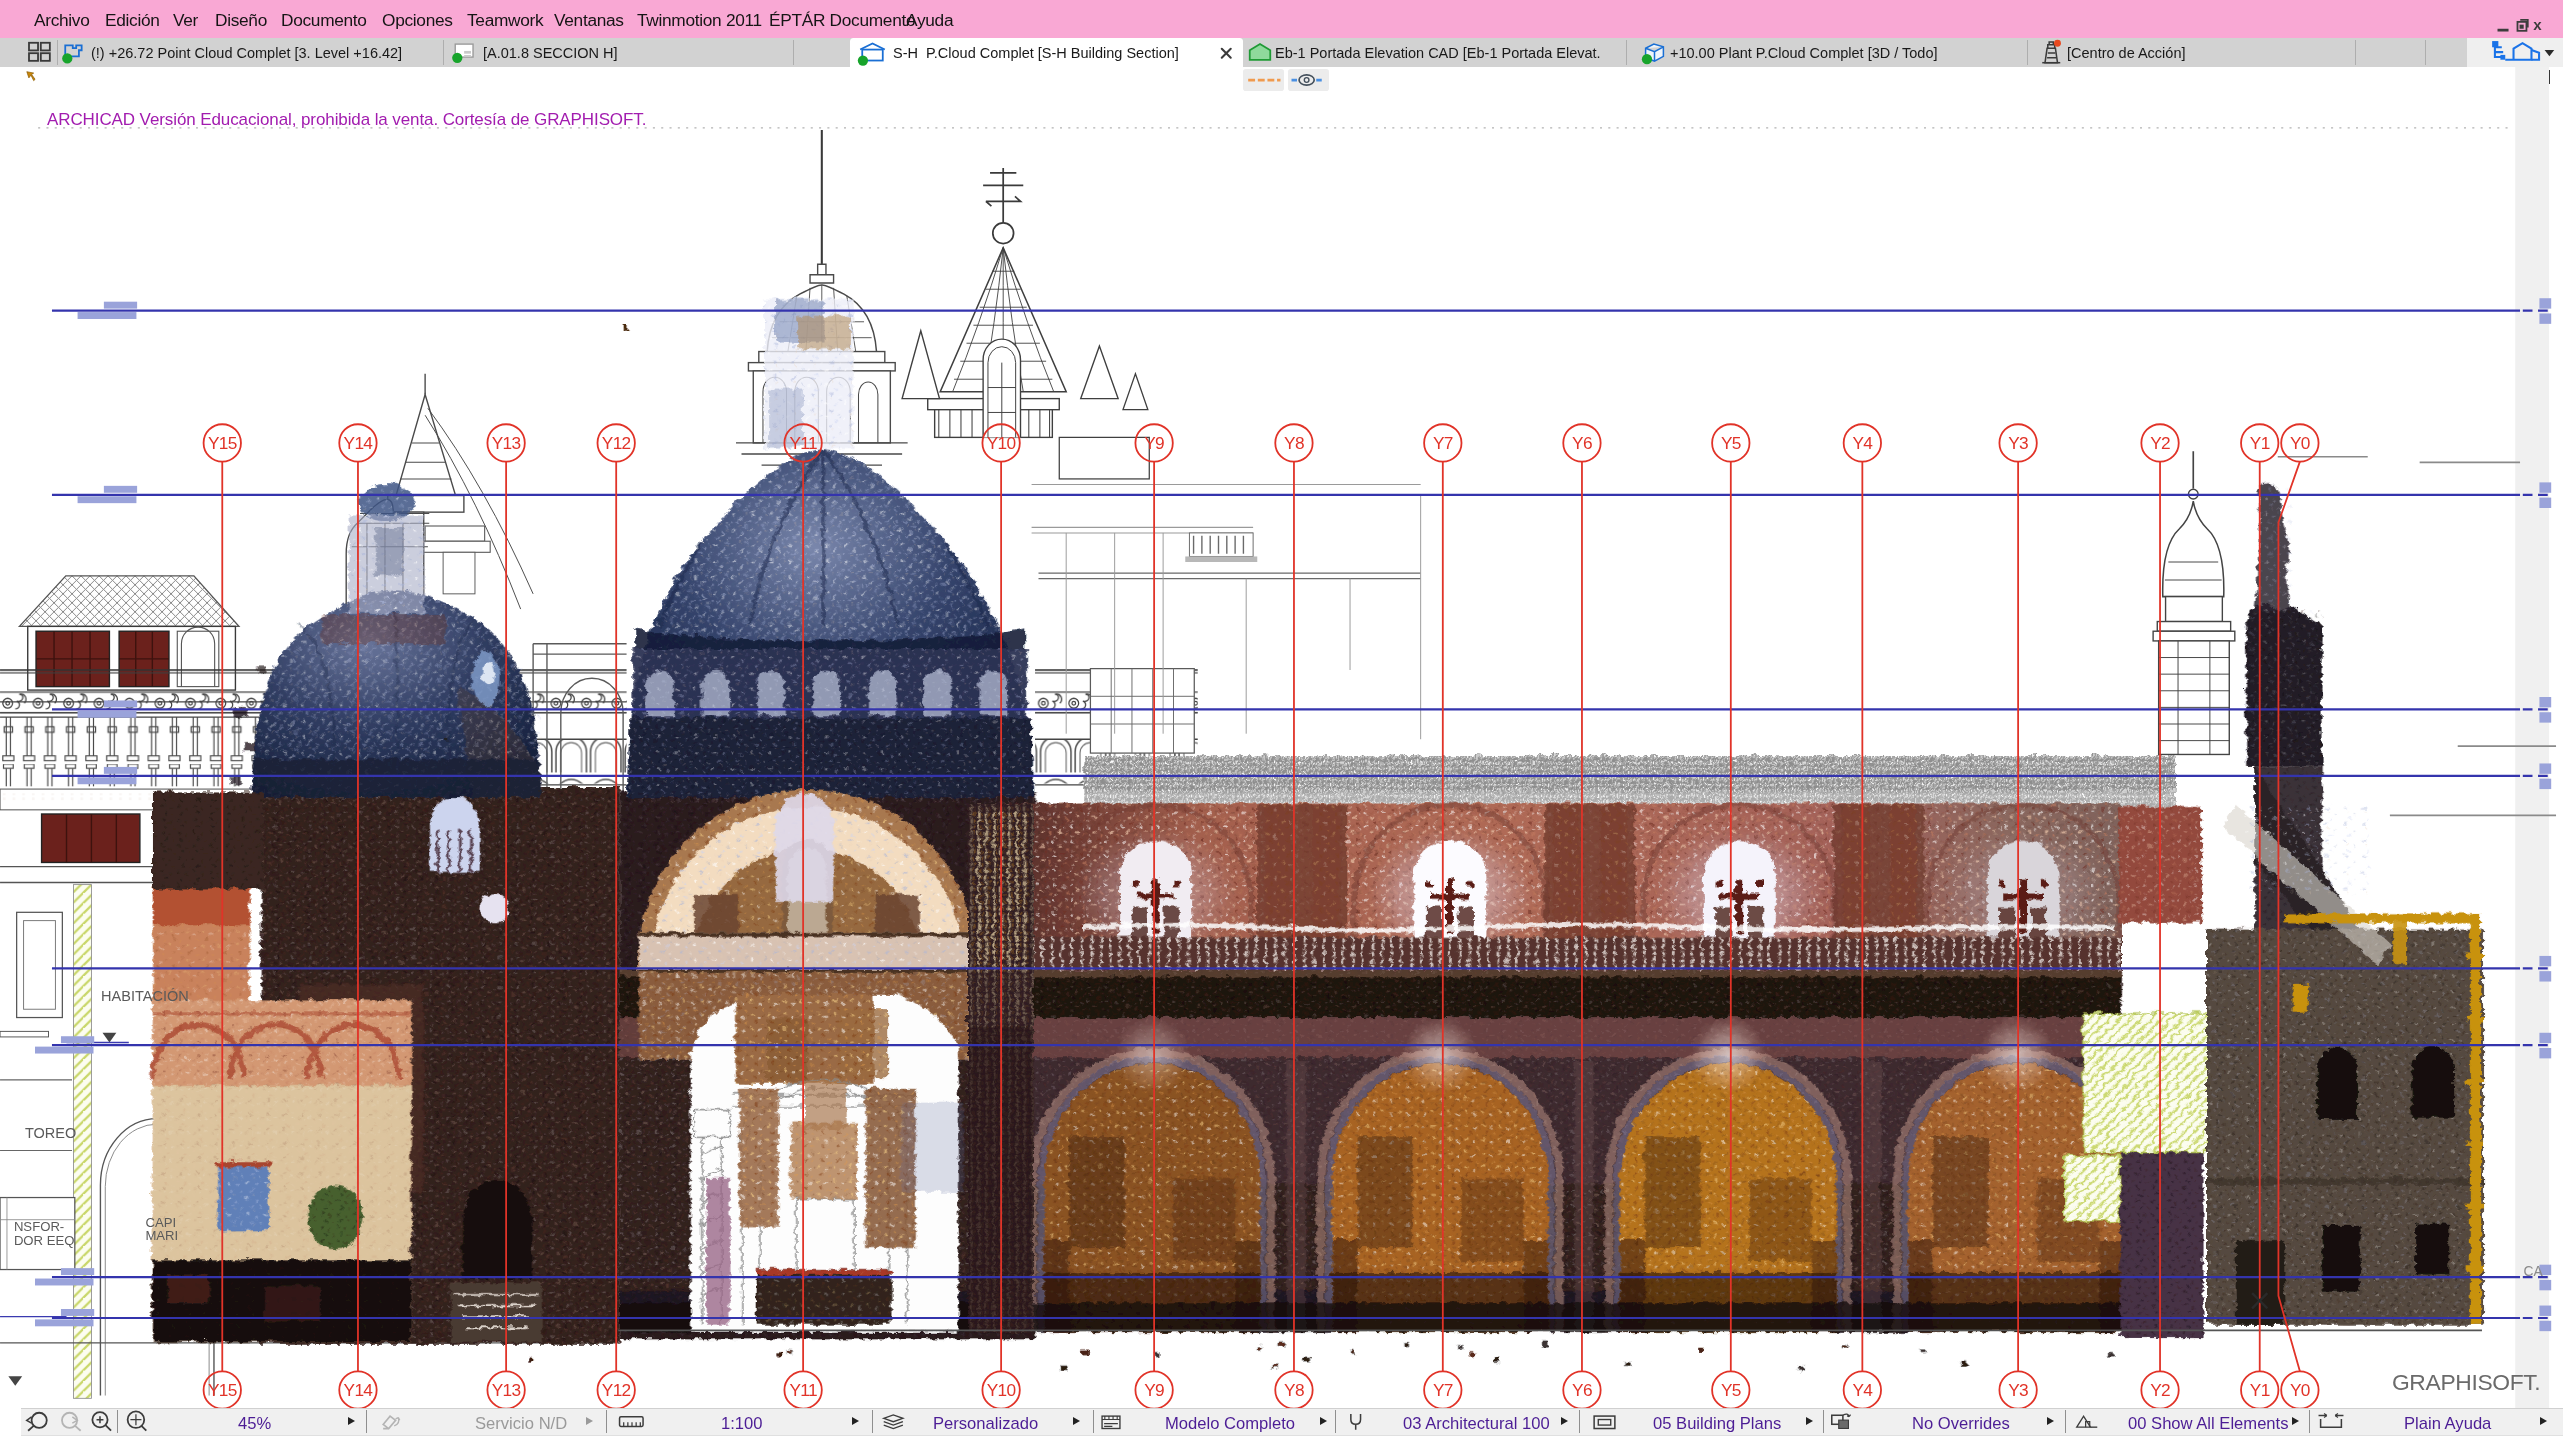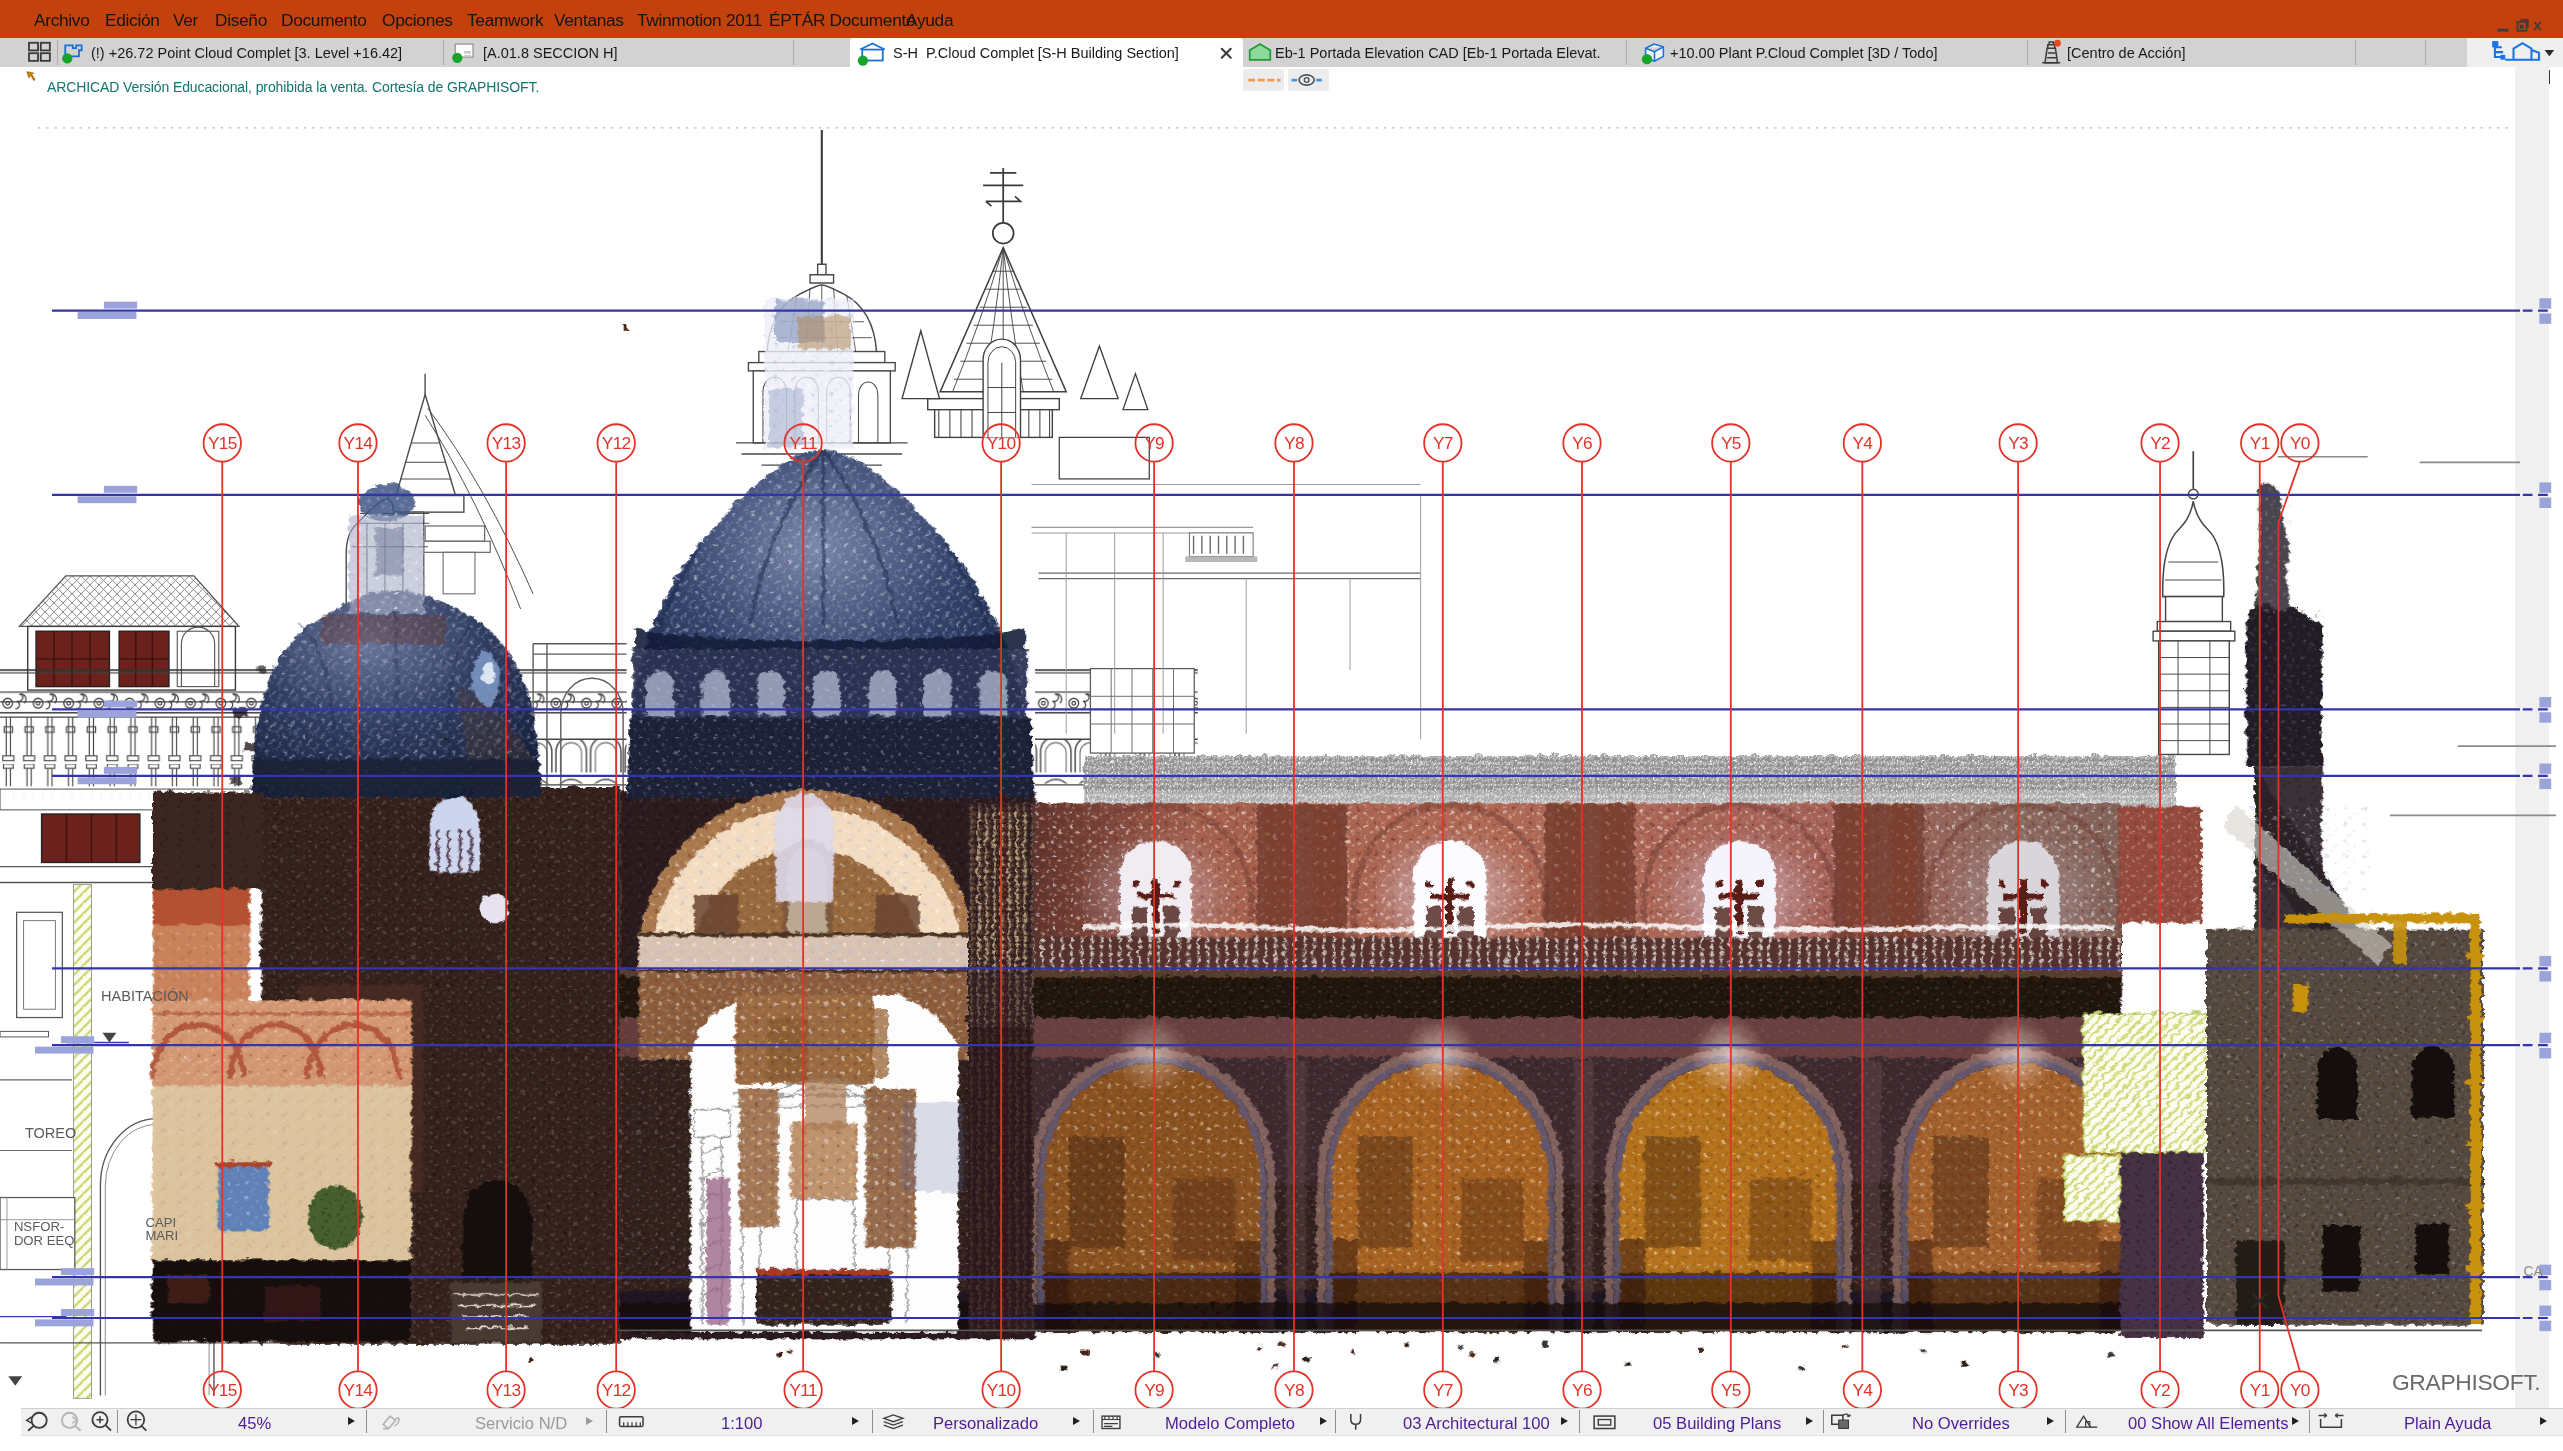--- a/index.html
+++ b/index.html
@@ -1,23 +1,23 @@
 <!DOCTYPE html>
 <html style="font-size:11px"><head><meta charset="utf-8">
 <style>
 html,body{margin:0;padding:0;width:2563px;height:1451px;background:#fff;overflow:hidden;
 font-family:"Liberation Sans",sans-serif;}
 .abs{position:absolute}
-#menubar{position:absolute;left:0;top:0;width:2563px;height:38px;background:#c2410c}
+#menubar{position:absolute;left:0;top:0;width:2563px;height:38px;background:#f9a8d4}
 #menubar span{position:absolute;top:10.4px;font-size:17.3px;color:#151515;white-space:nowrap;letter-spacing:-0.3px}
 #tabbar{position:absolute;left:0;top:38px;width:2563px;height:29px;background:#d2d2d2}
 .tabsep{position:absolute;top:40px;width:1.4px;height:25px;background:#aeaeae}
 .tabtxt{position:absolute;top:45px;font-size:14.5px;color:#191919;white-space:nowrap;overflow:hidden}
 #activetab{position:absolute;left:850px;top:38px;width:393px;height:29px;background:#fff;border-radius:3.5px 3.5px 0 0}
-#edu{position:absolute;left:47px;top:79px;font-size:14px;color:#0f766e;letter-spacing:-0.1px}
+#edu{position:absolute;left:47px;top:110px;font-size:17px;color:#a21caf;letter-spacing:-0.1px}
 #statusbar{position:absolute;left:21px;top:1408px;width:2542px;height:26px;background:#f0f0f0;border-top:0.7px solid #d0d0d0;border-bottom:0.7px solid #e0e0e0}
 .st{position:absolute;top:1414px;font-size:16.6px;color:#4c1d95;white-space:nowrap}
 .stg{color:#9a9a9a}
 .ssep{position:absolute;top:1410px;width:1.4px;height:23px;background:#8f8f8f}
 .arr{position:absolute;top:1417px;width:0;height:0;border-left:7.6px solid #222;border-top:4.8px solid transparent;border-bottom:4.8px solid transparent}
 </style></head>
 <body>
 <div id="menubar">
 <span style="left:34px">Archivo</span>
     <span style="left:105px">Edición</span>

